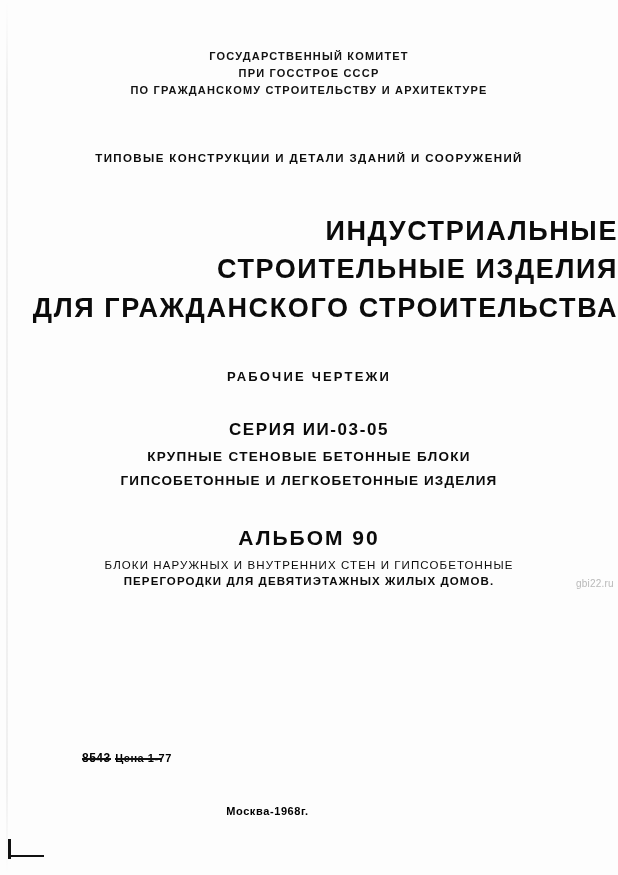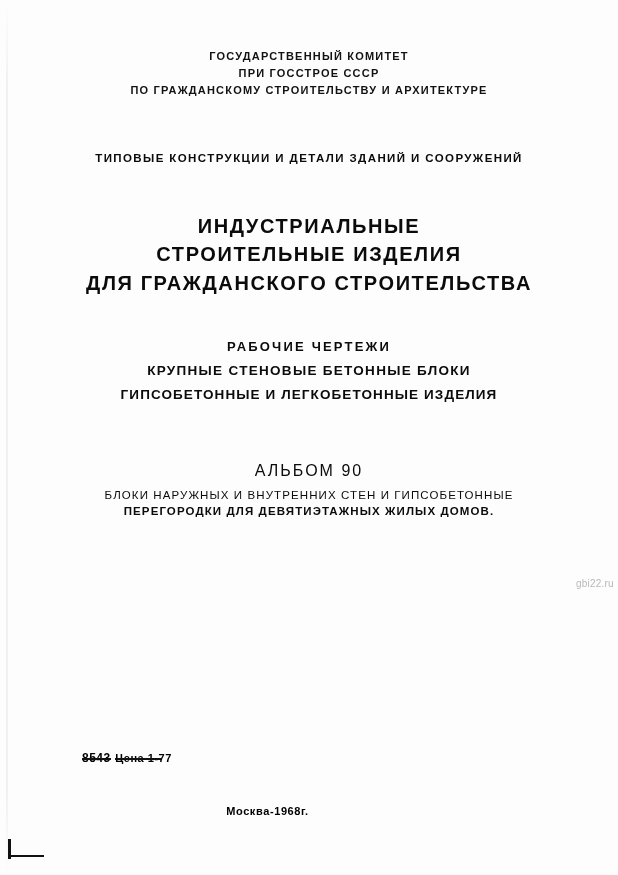--- a/index.html
+++ b/index.html
@@ -87,25 +87,26 @@
 
   .subject {
     font-size: 11.5px;
     font-weight: bold;
     letter-spacing: 1.4px;
     margin-top: 56px;
     text-align: center;
   }
 
   .title {
-    font-size: 20px;
+    font-size: 27px;
     font-weight: bold;
     letter-spacing: 1.6px;
     line-height: 1.42;
     margin-top: 48px;
+    text-align: right;
   }
 
   .drawings {
     font-size: 13px;
     font-weight: bold;
     letter-spacing: 2.2px;
     margin-top: 42px;
   }
 
   .series1 {
@@ -128,24 +129,24 @@
     margin-top: 36px;
   }
   .series2-sub {
     font-size: 13.5px;
     font-weight: bold;
     letter-spacing: 1.1px;
     margin-top: 9px;
   }
 
   .album {
-    font-size: 16px;
-    font-weight: normal;
+    font-size: 21px;
+    font-weight: bold;
     letter-spacing: 2px;
-    margin-top: 60px;
+    margin-top: 38px;
   }
   .album-sub1 {
     font-size: 11.5px;
     font-weight: normal;
     letter-spacing: 1.1px;
     margin-top: 9px;
   }
   .album-sub2 {
     font-size: 11.5px;
     font-weight: bold;
@@ -230,20 +231,21 @@
     <div class="blk subject">ТИПОВЫЕ КОНСТРУКЦИИ И ДЕТАЛИ ЗДАНИЙ И СООРУЖЕНИЙ</div>
 
     <div class="title">
       <div>ИНДУСТРИАЛЬНЫЕ</div>
       <div>СТРОИТЕЛЬНЫЕ ИЗДЕЛИЯ</div>
       <div>ДЛЯ ГРАЖДАНСКОГО СТРОИТЕЛЬСТВА</div>
     </div>
 
     <div class="blk drawings">РАБОЧИЕ ЧЕРТЕЖИ</div>
 
+    <div class="blk series1">СЕРИЯ ИИ-03-05</div>
     <div class="blk series1-sub">КРУПНЫЕ СТЕНОВЫЕ БЕТОННЫЕ БЛОКИ</div>
 
     <div class="blk series2-sub">ГИПСОБЕТОННЫЕ И ЛЕГКОБЕТОННЫЕ ИЗДЕЛИЯ</div>
 
     <div class="blk album">АЛЬБОМ 90</div>
     <div class="blk album-sub1">БЛОКИ НАРУЖНЫХ И ВНУТРЕННИХ СТЕН И ГИПСОБЕТОННЫЕ</div>
     <div class="blk album-sub2">ПЕРЕГОРОДКИ ДЛЯ ДЕВЯТИЭТАЖНЫХ ЖИЛЫХ ДОМОВ.</div>
 
   </div>
 

